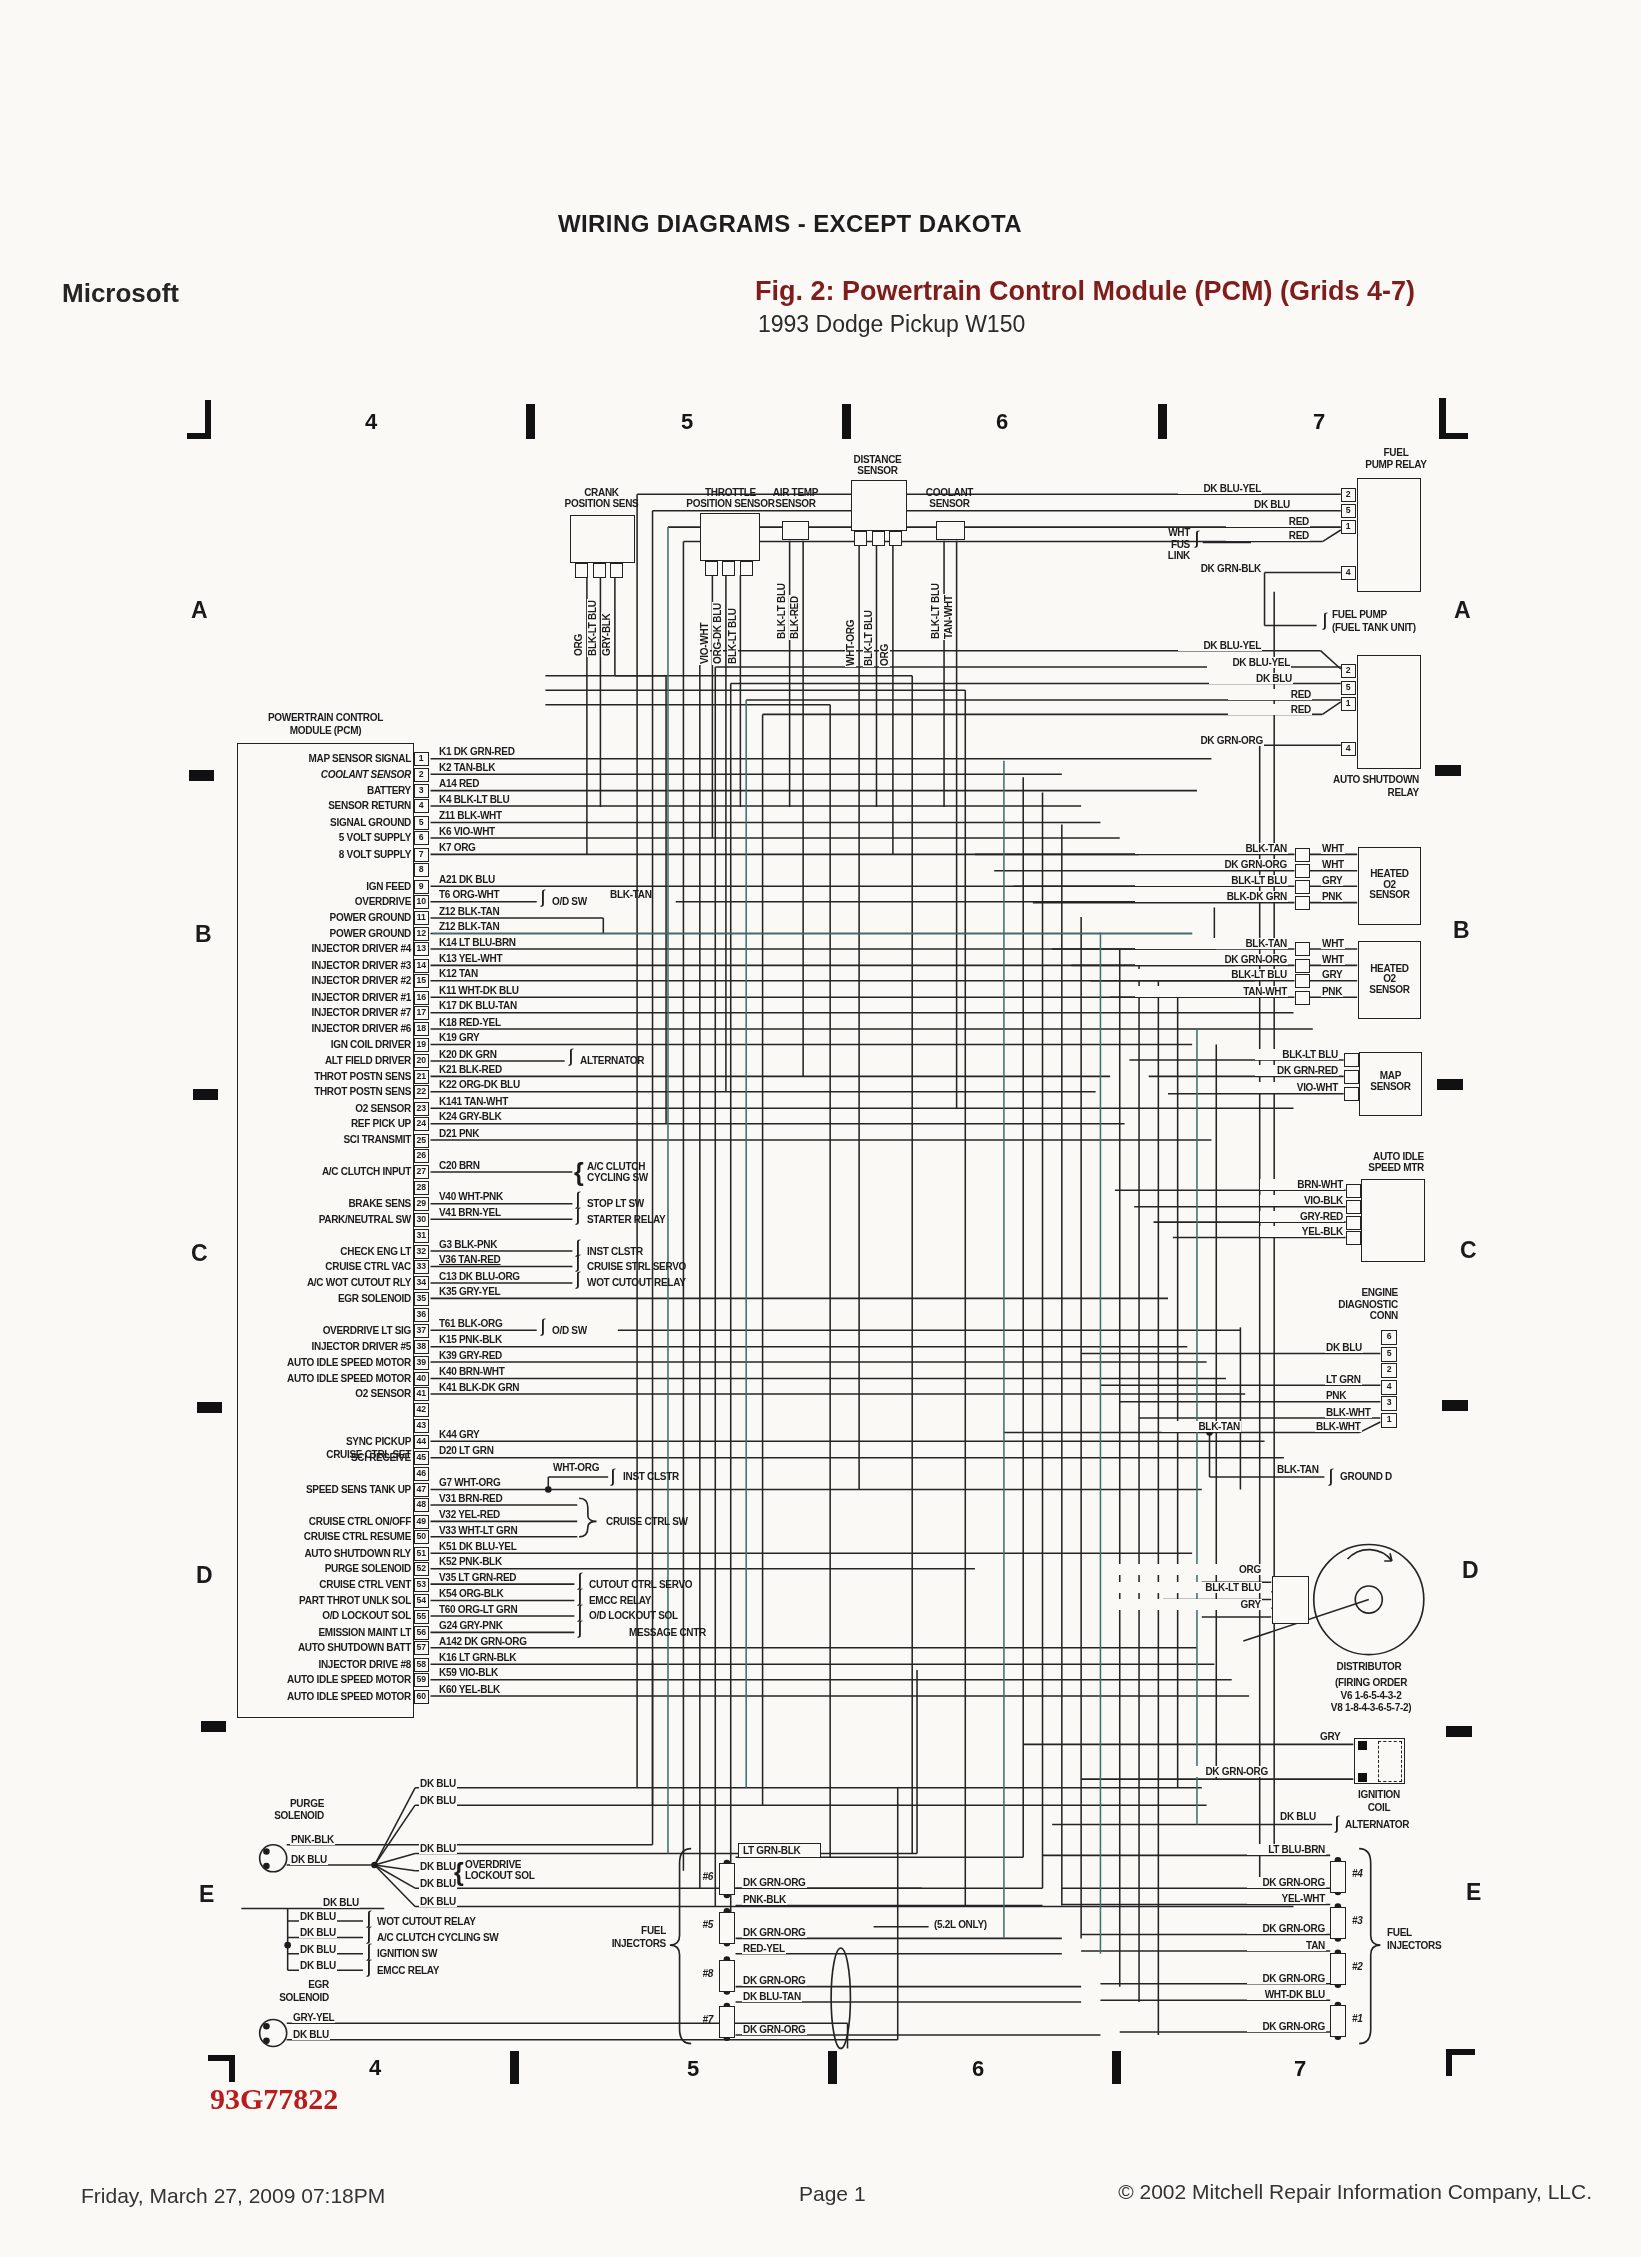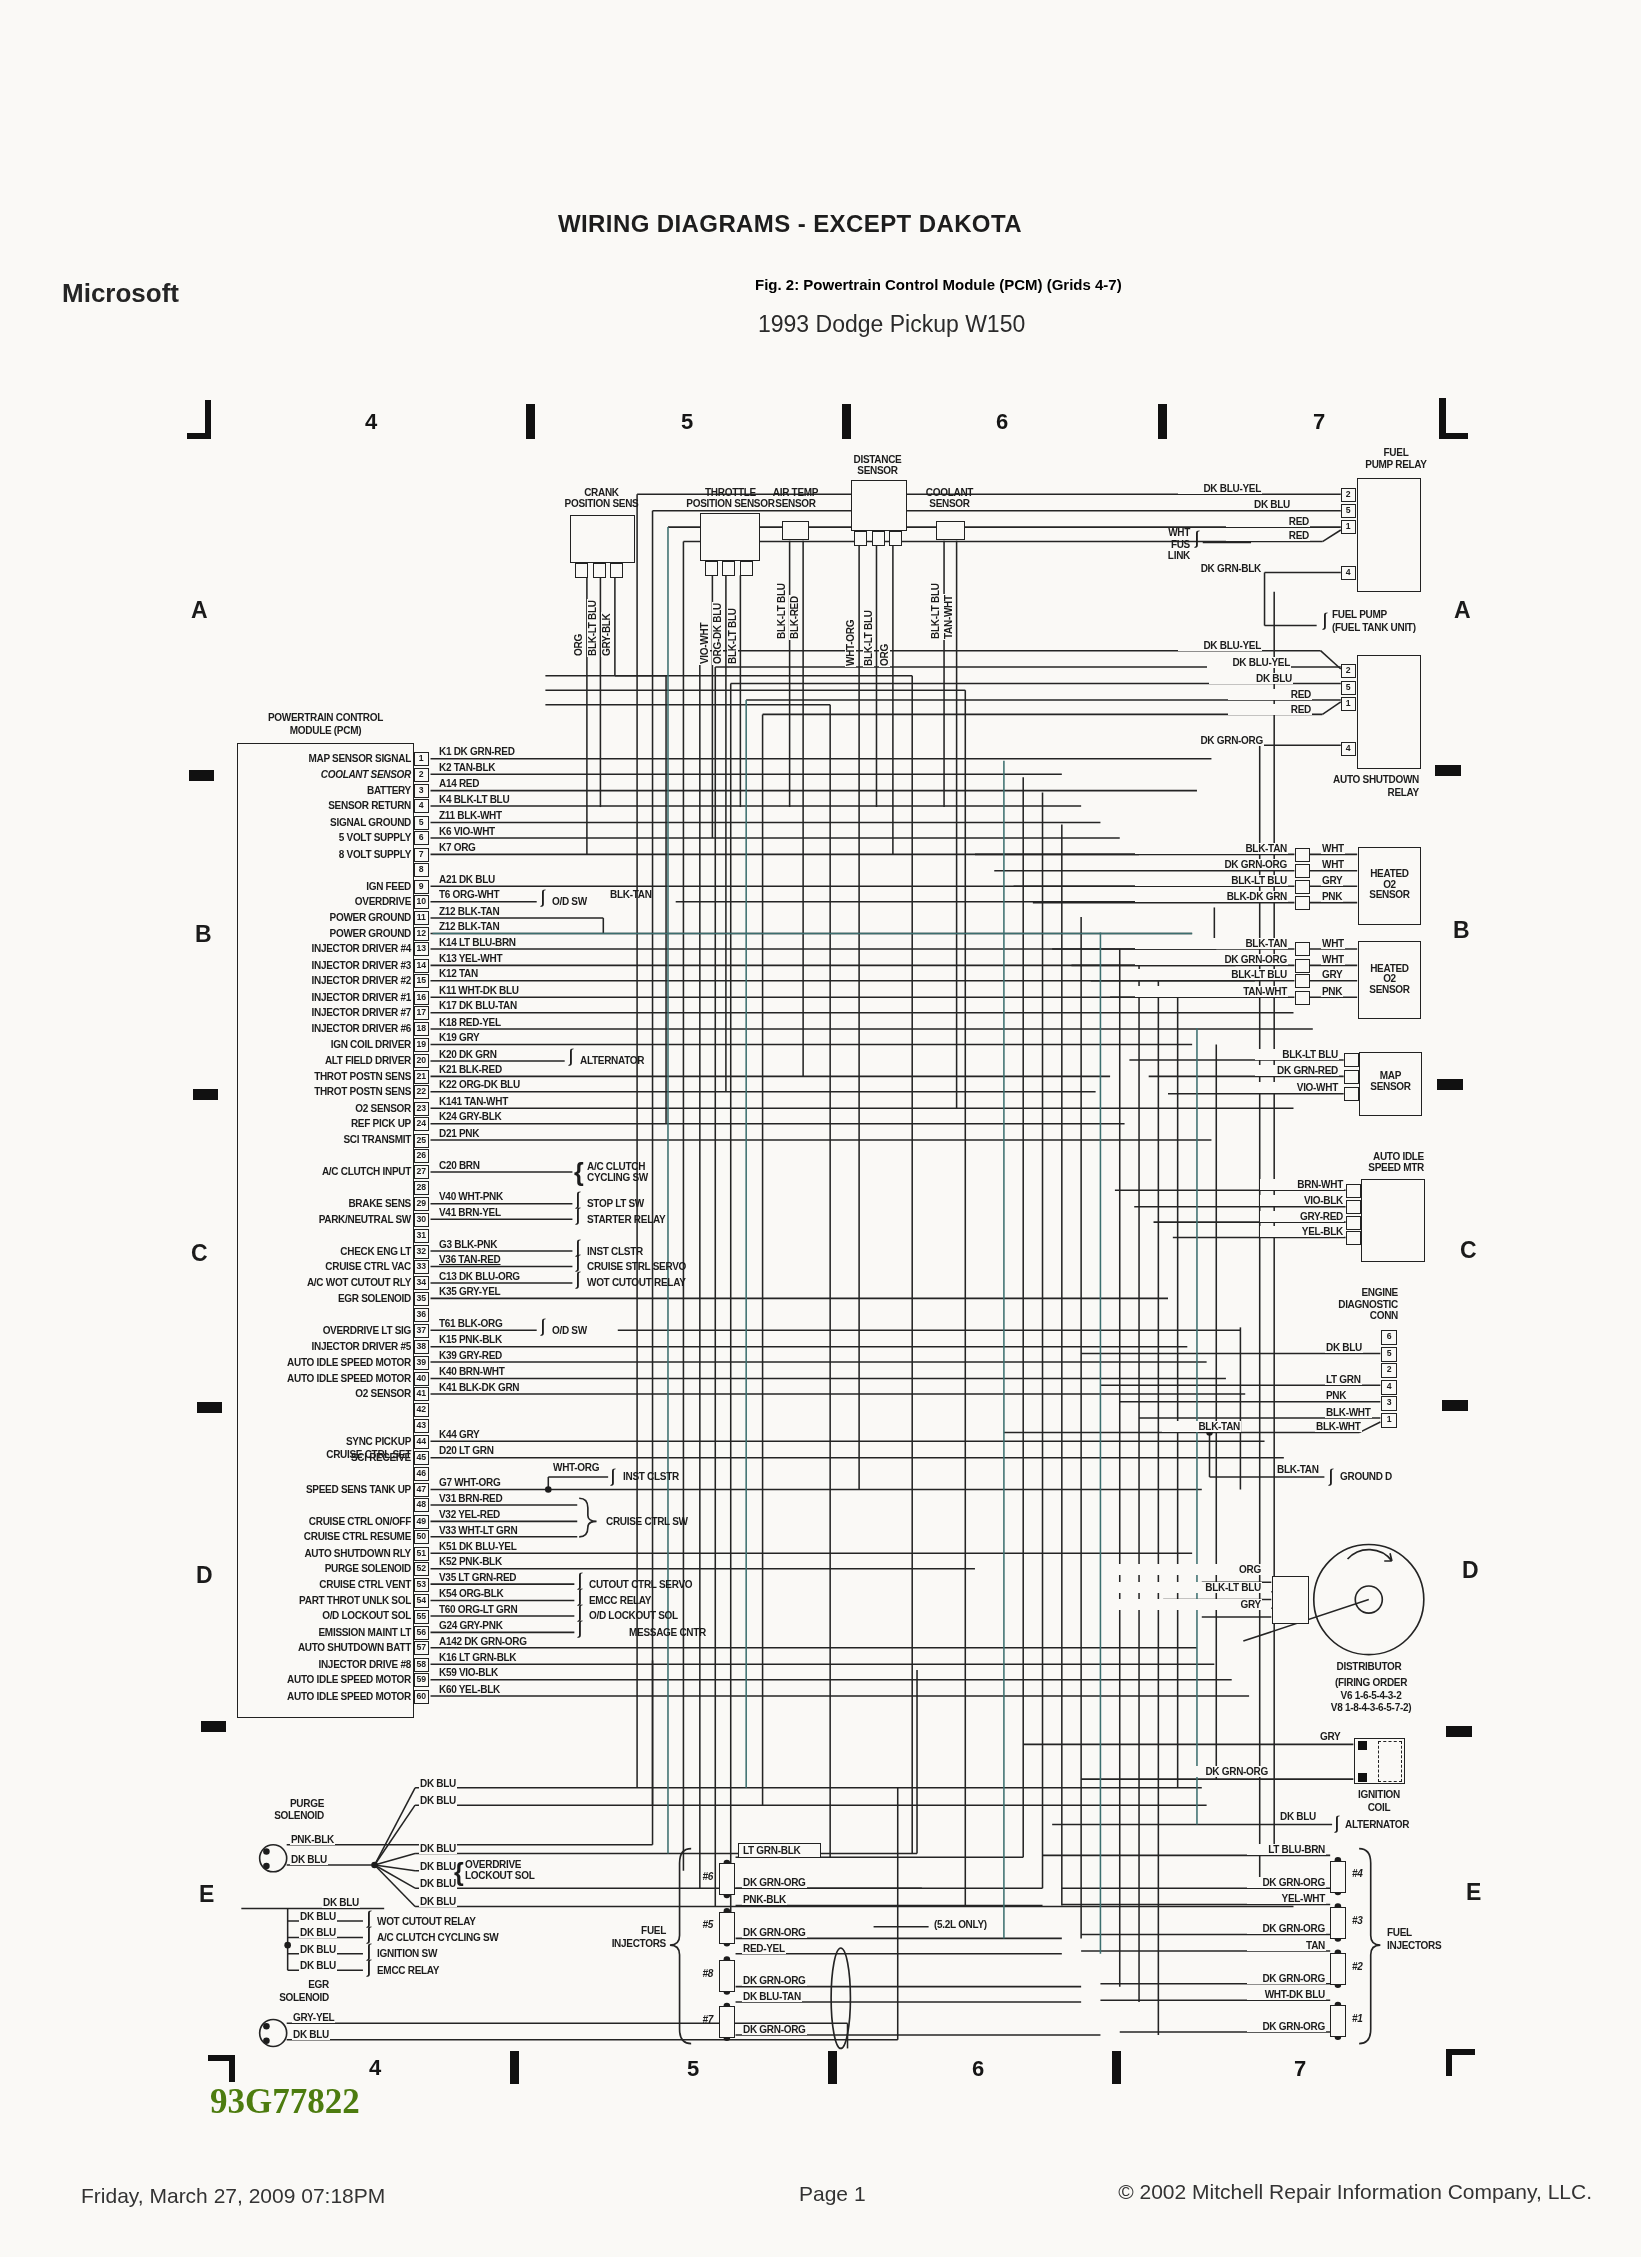--- a/index.html
+++ b/index.html
@@ -1,24 +1,24 @@
 <!DOCTYPE html>
 <html><head>
 <meta charset="utf-8">
 <style>
   html,body{margin:0;padding:0;background:#e8e8e6;}
   .page{position:relative;width:1641px;height:2257px;background:#faf9f6;overflow:hidden;
         font-family:"Liberation Sans",sans-serif;color:#222;}
   .abs{position:absolute;}
   .hdr{font-weight:bold;font-size:24px;letter-spacing:0.4px;color:#1d1d1d;}
-  .fig{font-weight:bold;font-size:15px;color:#000000;}
+  .fig{font-weight:bold;font-size:27px;color:#7f1d1d;}
   .sub{font-size:23px;color:#2a2a2a;}
   .wm{font-weight:bold;font-size:26px;color:#252525;}
   .foot{font-size:21px;color:#333;}
-  .docid{font-family:"Liberation Serif",serif;font-weight:bold;font-size:35px;color:#4d7c0f;}
+  .docid{font-family:"Liberation Serif",serif;font-weight:bold;font-size:30px;color:#b91c1c;}
   
   .d{position:absolute;font-weight:bold;font-size:10px;line-height:11px;letter-spacing:-0.3px;
      color:#1c1c1c;white-space:pre;}
   .bg{background:#faf9f6;padding:0 1px;}
   .nm{text-align:right;}
   .ctr{text-align:center;}
   .vl{transform:rotate(-90deg);transform-origin:left bottom;}
   .pinbox{position:absolute;box-sizing:border-box;border:1.4px solid #222;background:#faf9f6;
           font-weight:bold;font-size:8.7px;text-align:center;color:#1c1c1c;}
   .obox{position:absolute;box-sizing:border-box;border:1.9px solid #222;background:#faf9f6;}

